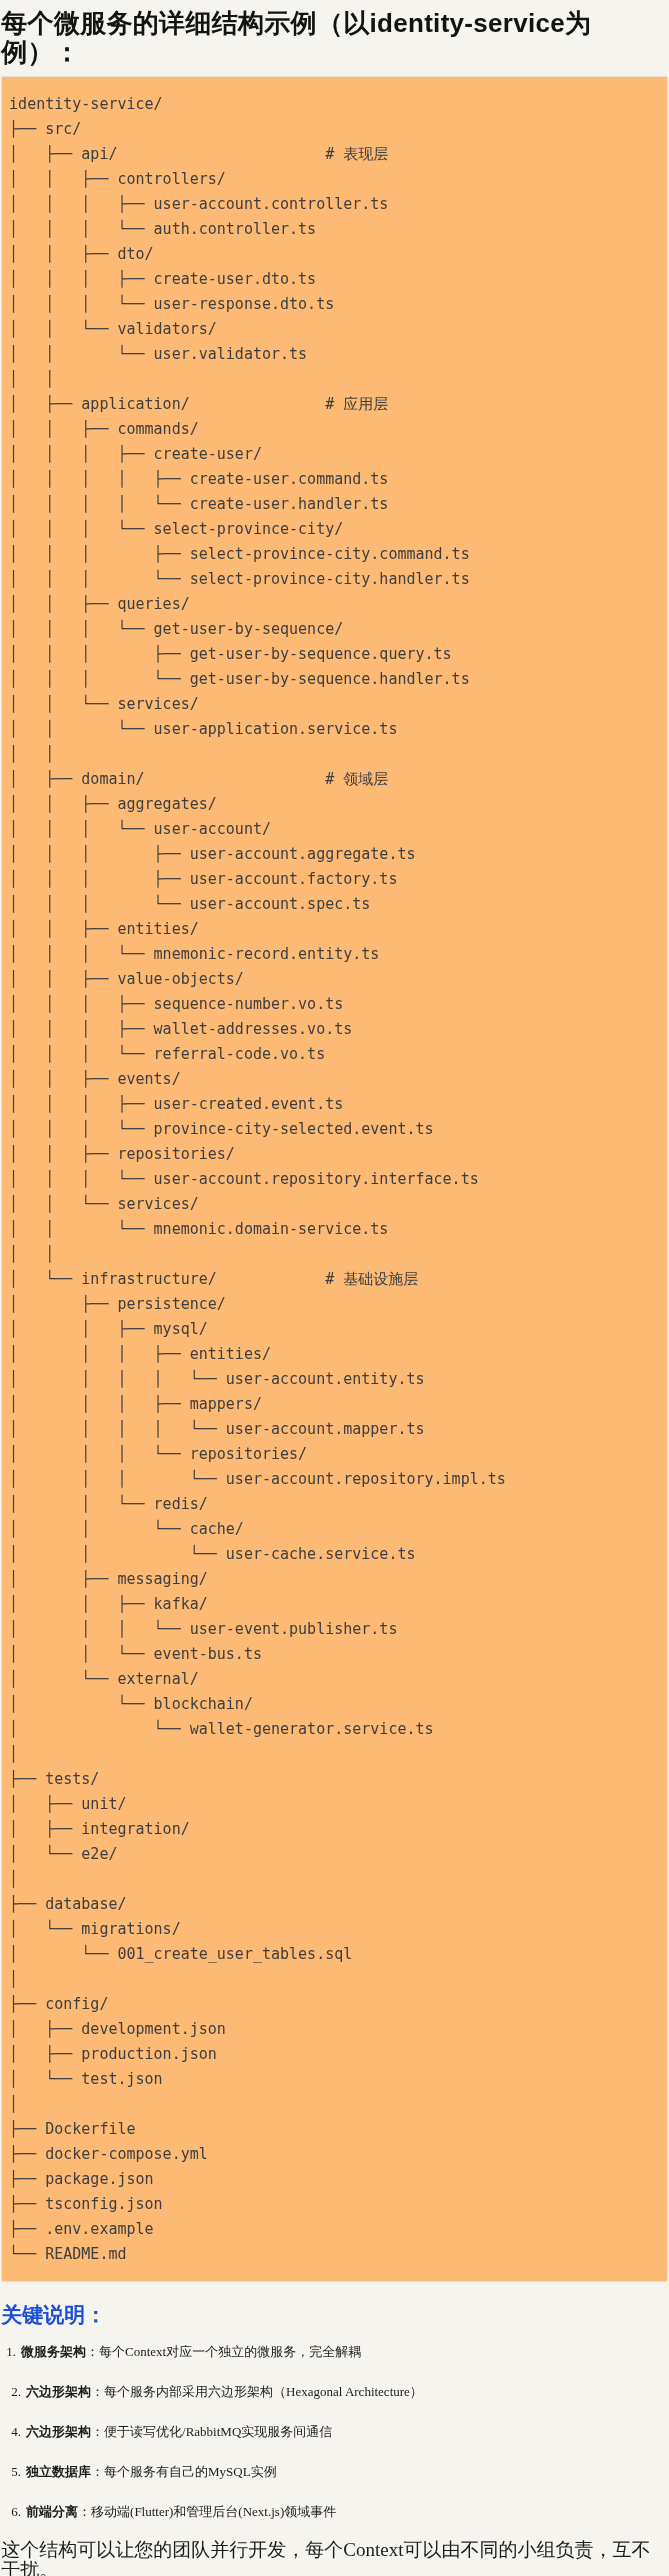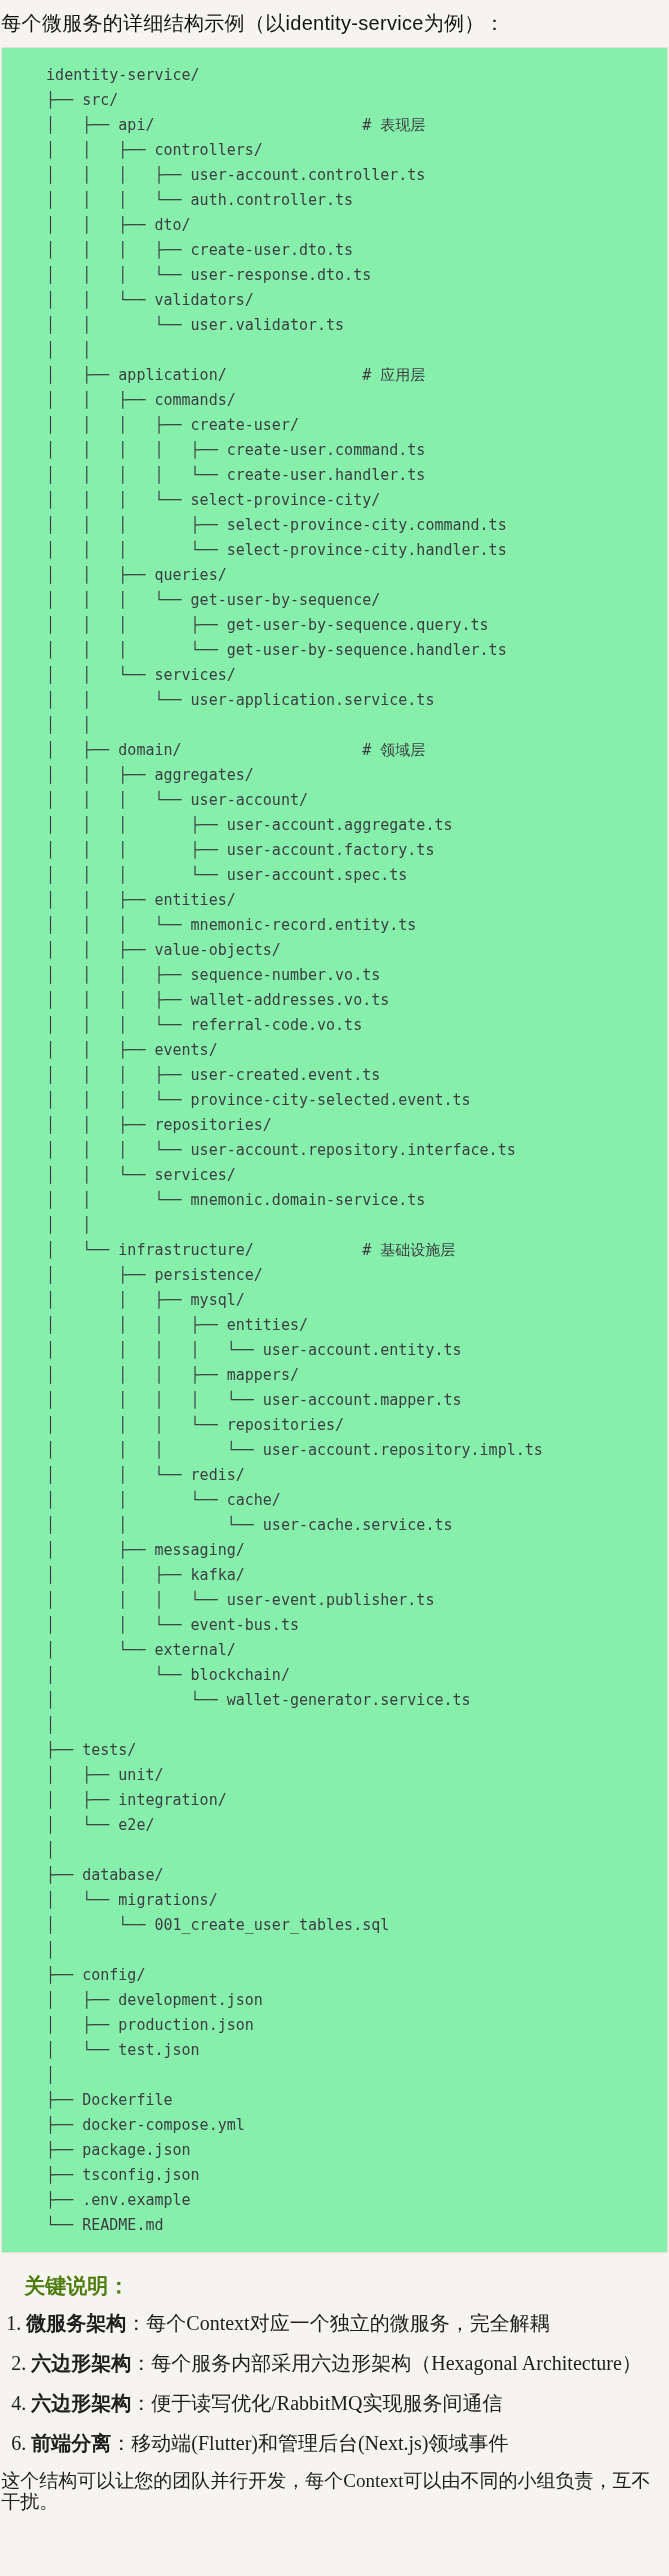--- a/index.html
+++ b/index.html
@@ -10,32 +10,31 @@
   }
   .page {
     width: 669px;
     min-height: 2576px;
     box-sizing: border-box;
     overflow: hidden;
   }
   .page-title {
     margin: 8.8px 0 9.4px 1.3px;
     font-family: "Liberation Sans", sans-serif;
-    font-size: 20px;
+    font-size: 26px;
     line-height: 29px;
-    font-weight: 400;
+    font-weight: 700;
     color: #131313;
     letter-spacing: 0.3px;
   }
   .code-card {
     margin: 0 0.6px;
-    background: #86efac;
+    background: #fdba74;
     border: 0.6px solid #e3e1da;
     border-radius: 1.9px;
-    padding-left: 37px;
   }
   .code-card pre {
     margin: 0;
     padding: 14.4px 7.5px;
     font-family: "DejaVu Sans Mono", monospace;
     font-size: 15px;
     line-height: 25px;
     color: #3c3e40;
     white-space: pre;
     overflow: hidden;
@@ -43,26 +42,25 @@
   .notes {
     padding: 0 1.3px;
     color: #1d1d1d;
   }
   .notes-heading {
     margin: 20.6px 0 0 0;
     font-family: "Liberation Sans", sans-serif;
     font-size: 21px;
     line-height: 23px;
     font-weight: 700;
-    color: #4d7c0f;
-    padding-left: 23px;
+    color: #1d4ed8;
   }
   .notes-list { margin-top: 16.3px; }
   .note-item {
-    font-size: 20px;
+    font-size: 13px;
     line-height: 20.6px;
     margin-left: 5px;
   }
   .note-item + .note-item { margin-top: 19.4px; margin-left: 10px; }
   .note-item .num { margin-right: 5px; }
   .note-item .label { font-weight: 700; }
   .closing-paragraph {
     margin: 17.5px 0 0 0;
     font-size: 19px;
     line-height: 20.6px;
@@ -177,20 +175,23 @@
 
       <div class="note-item">
         <span class="num">2.</span><span class="label">六边形架构</span><span class="text">：每个服务内部采用六边形架构（Hexagonal Architecture）</span>
       </div>
 
 
       <div class="note-item">
         <span class="num">4.</span><span class="label">六边形架构</span><span class="text">：便于读写优化/RabbitMQ实现服务间通信</span>
       </div>
 
+      <div class="note-item">
+        <span class="num">5.</span><span class="label">独立数据库</span><span class="text">：每个服务有自己的MySQL实例</span>
+      </div>
 
       <div class="note-item">
         <span class="num">6.</span><span class="label">前端分离</span><span class="text">：移动端(Flutter)和管理后台(Next.js)领域事件</span>
       </div>
 
     </div>
 
     <p class="closing-paragraph">这个结构可以让您的团队并行开发，每个Context可以由不同的小组负责，互不干扰。</p>
 
   </div>

